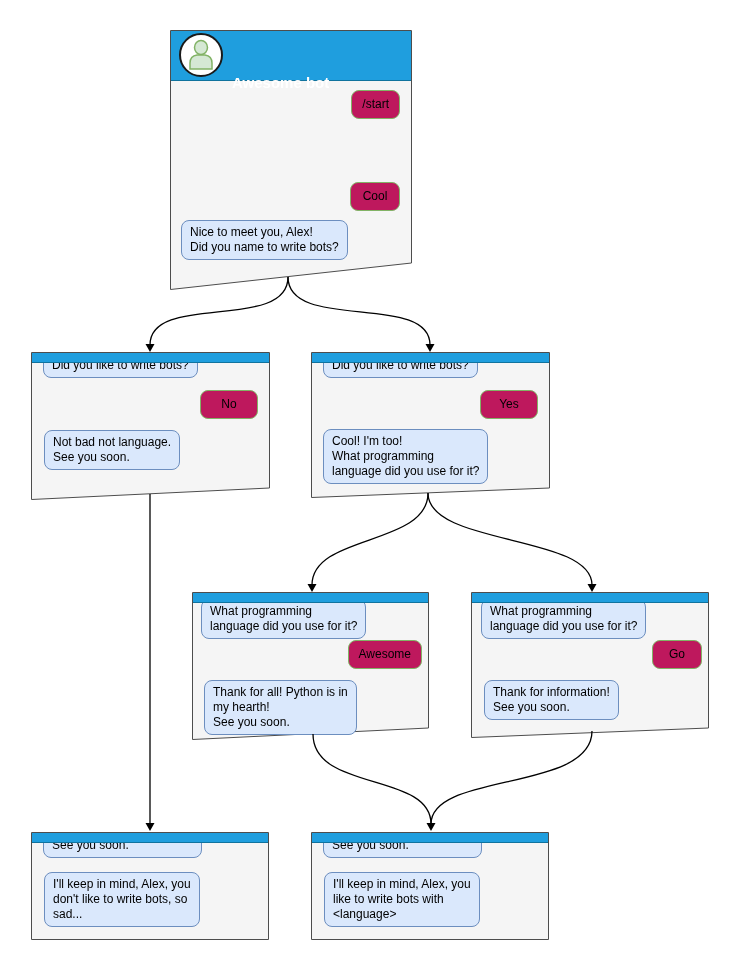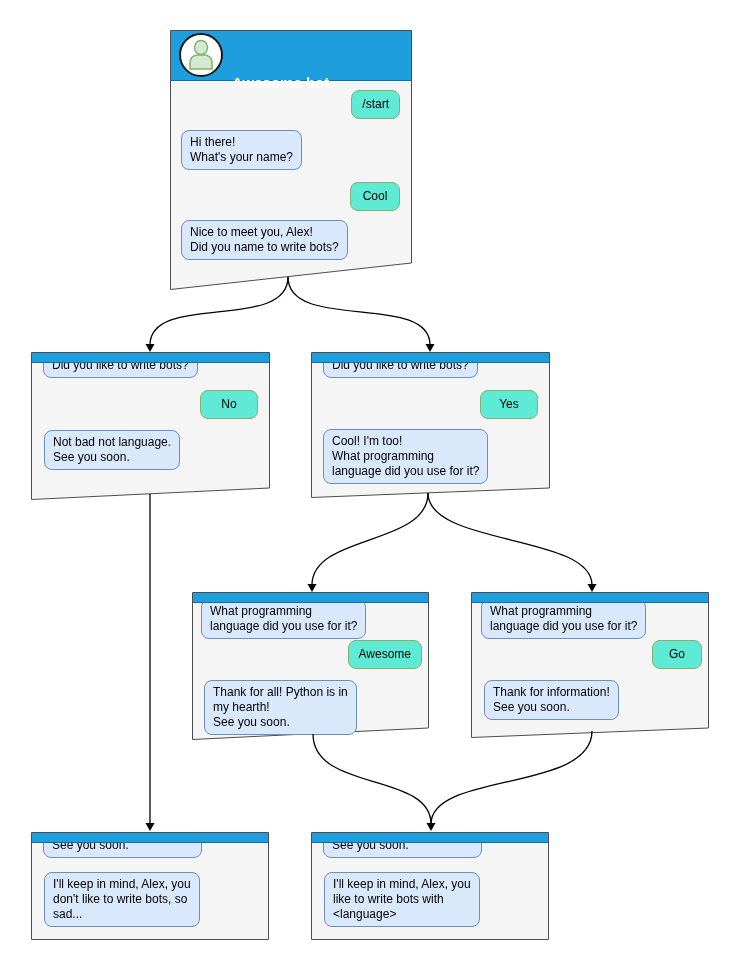--- a/index.html
+++ b/index.html
@@ -10,21 +10,21 @@
   .hdr{position:absolute;left:1px;right:1px;top:1px;height:49px;background:#1f9ede;
        border-bottom:1px solid #10739e;z-index:3;}
   .bar{position:absolute;left:1px;right:1px;top:1px;height:9px;background:#1f9ede;
        border-bottom:1px solid #10739e;z-index:3;}
   .avatar{position:absolute;left:8px;top:2px;width:40px;height:40px;border-radius:50%;
           background:#ffffff;border:2px solid #1a1a1a;}
   .title{position:absolute;left:61px;top:14px;color:#ffffff;font-size:15px;font-weight:bold;margin-top:29px;}
   .msg{position:absolute;z-index:2;font-size:12px;line-height:15px;color:#000000;
        border-radius:8px;white-space:pre-line;width:max-content;box-sizing:border-box;}
   .bot{background:#dae8fc;border:1px solid #6c8ebf;padding:4px 8px;text-align:left;}
-  .user{background:#5eead4;border:1px solid #82b366;padding:6px 10px;text-align:center;}
+  .user{background:#be185d;border:1px solid #82b366;padding:6px 10px;text-align:center;}
   .arrows{position:absolute;left:0;top:0;z-index:5;pointer-events:none;}
 </style>
 </head>
 <body>
 
 <div class="canvas">
 
   <div class="win" style="left:170px;top:30px;width:242px;height:260px">
     <svg class="frame" width="242" height="260" viewBox="0 0 242 260">
       <path d="M0.5,0.5 L241.5,0.5 L241.5,233 L0.5,259.5 Z" fill="#f5f5f5" stroke="#4d4d4d"></path>
@@ -32,22 +32,20 @@
     <div class="hdr">
       <div class="avatar">
         <svg width="40" height="40" viewBox="0 0 40 40">
           <ellipse cx="20" cy="12.5" rx="6.5" ry="7" fill="#d5e8d4" stroke="#82b366" stroke-width="1.5"></ellipse>
           <path d="M9,34 L9,28 C9,22.5 13,20.5 16,20 L24,20 C27,20.5 31,22.5 31,28 L31,34 Z" fill="#d5e8d4" stroke="#82b366" stroke-width="1.5"></path>
         </svg>
       </div>
       <div class="title">Awesome bot</div>
     </div>
     <div class="msg user" style="right:12px;top:60px;min-width:48px">/start</div>
-    <div class="msg bot" style="left:11px;top:100px">Hi there!
-What's your name?</div>
     <div class="msg user" style="right:12px;top:152px;min-width:50px">Cool</div>
     <div class="msg bot" style="left:11px;top:190px">Nice to meet you, Alex!
 Did you name to write bots?</div>
   </div>
 
   <div class="win" style="left:31px;top:352px;width:239px;height:148px">
     <svg class="frame" width="239" height="148" viewBox="0 0 239 148">
       <path d="M0.5,0.5 L238.5,0.5 L238.5,136 L0.5,147.5 Z" fill="#f5f5f5" stroke="#4d4d4d"></path>
     </svg>
     <div class="bar"></div>

